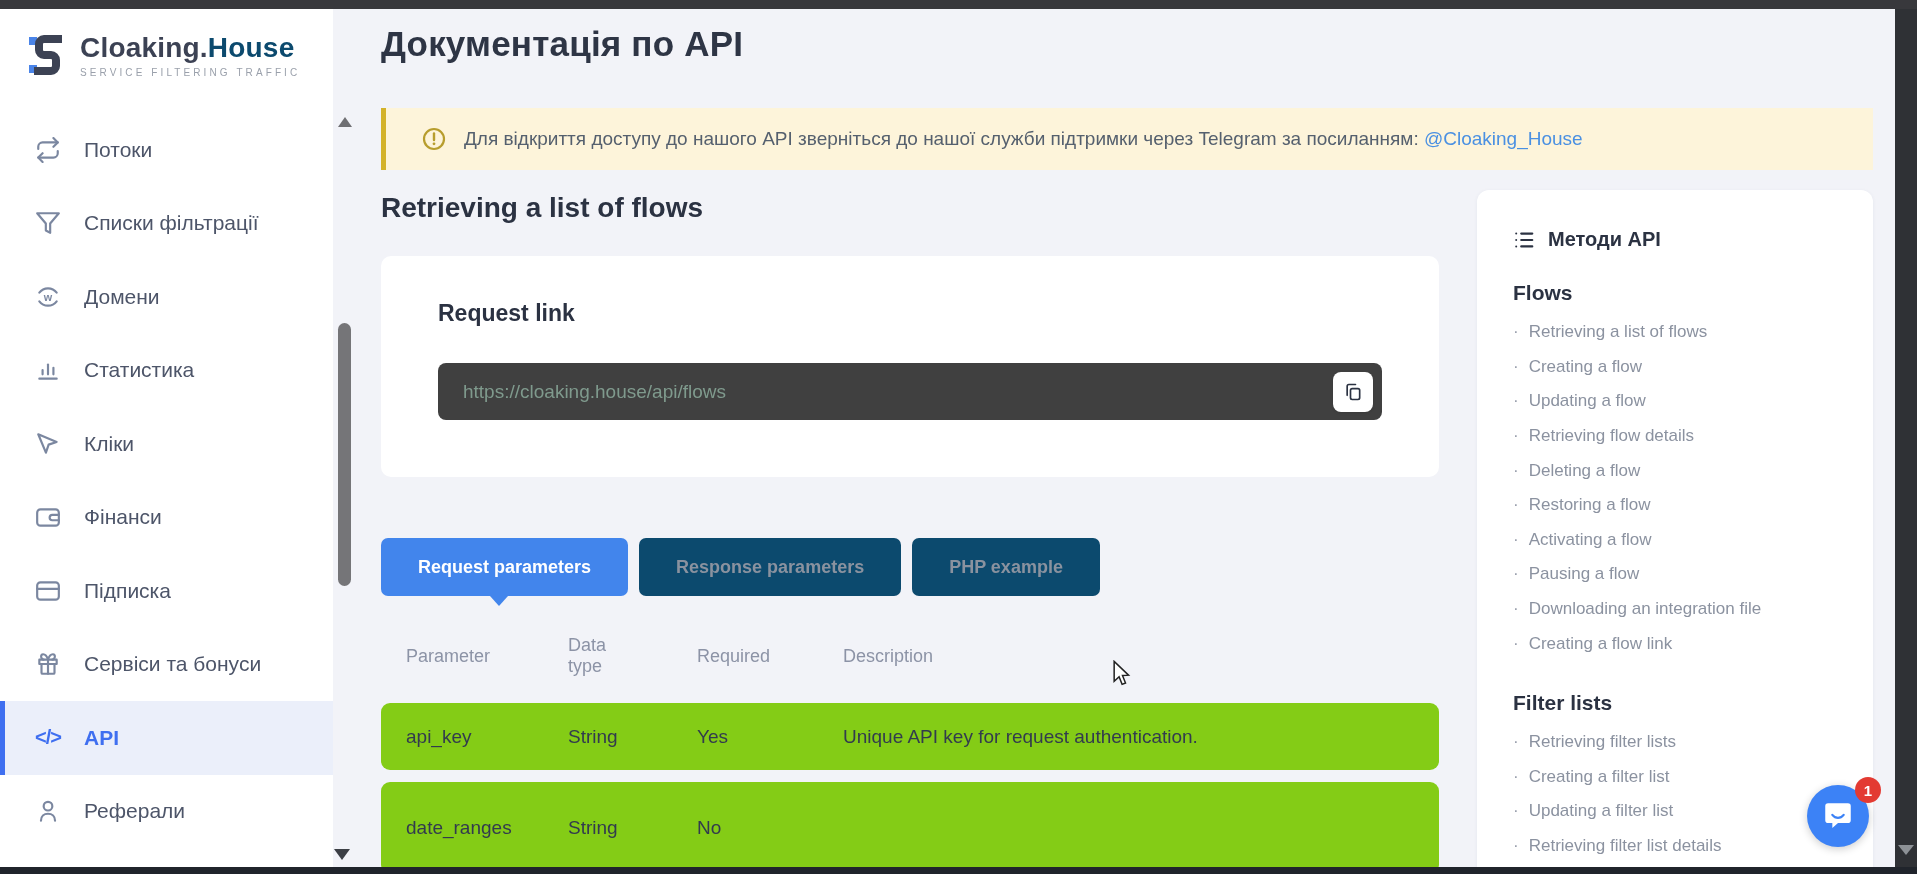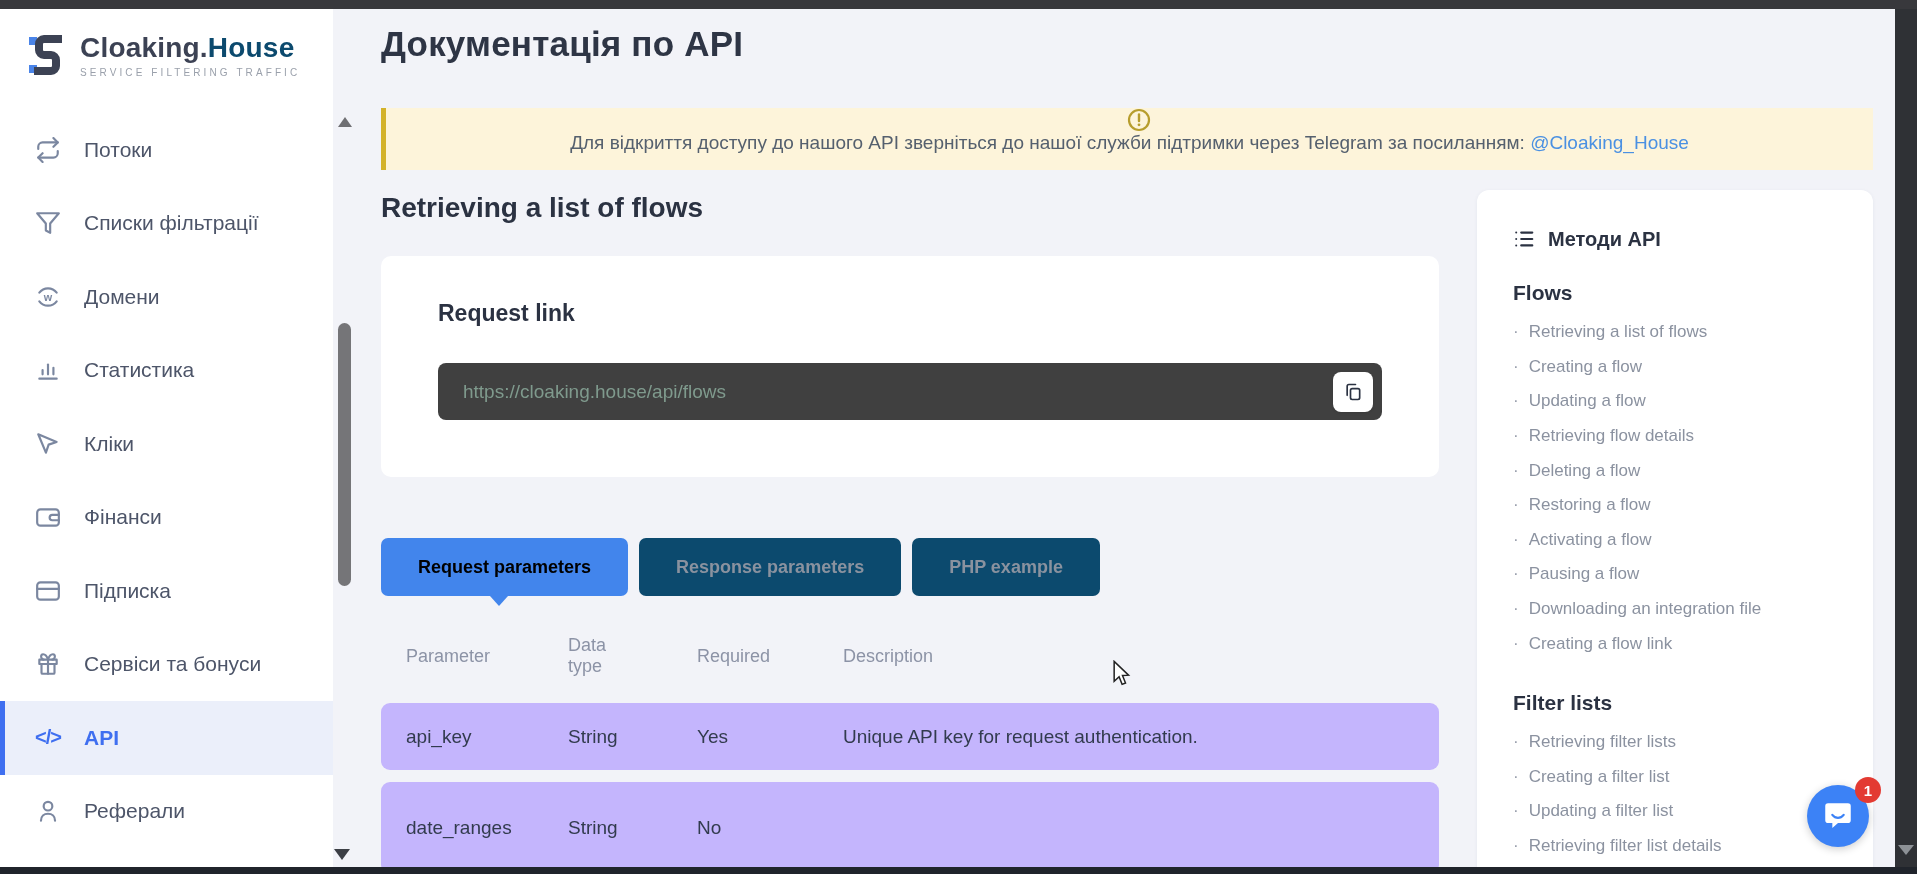--- a/index.html
+++ b/index.html
@@ -47,21 +47,21 @@
   .sb-up-tri { position:absolute; left:338px; top:117px; width:0; height:0; z-index:20;
     border-left:7px solid transparent; border-right:7px solid transparent; border-bottom:10px solid #6f6f73; }
   .sb-down-tri { position:absolute; left:334px; top:849px; width:0; height:0; z-index:20;
     border-left:8px solid transparent; border-right:8px solid transparent; border-top:11px solid #3c3f45; }
   .sb-thumb { position:absolute; left:338px; top:323px; width:13px; height:263px; background:#757578; border-radius:7px; z-index:20; }
   
   .page-title { position:absolute; left:381px; top:24px; font-size:35px; font-weight:800; color:#2e3545; letter-spacing:0.2px; }
   .banner {
     position:absolute; left:381px; top:108px; width:1492px; height:62px;
     background:#fdf4da; border-left:5px solid #d3b22a;
-    display:flex; align-items:center; font-size:19px; color:#55606e;flex-direction:column;
+    display:flex; align-items:center; font-size:19px; color:#55606e;
   }
   .banner .bicon { margin-left:36px; margin-right:18px; width:24px; height:24px; flex:0 0 24px; }
   .banner a { color:#4a90e2; text-decoration:none; }
   .section-title { position:absolute; left:381px; top:192px; font-size:28px; font-weight:800; color:#2b3242; }
   .req-card {
     position:absolute; left:381px; top:256px; width:1058px; height:221px;
     background:#fff; border-radius:10px;
   }
   .req-card .req-title { position:absolute; left:57px; top:44px; font-size:23px; font-weight:800; color:#2b3242; }
   .url-wrap {
@@ -78,45 +78,45 @@
     box-shadow:0 1px 3px rgba(0,0,0,.12); cursor:pointer;
     display:flex; align-items:center; justify-content:center;
   }
   
   .tabs { position:absolute; left:381px; top:538px; display:flex; gap:11px; }
   .tab {
     height:58px; padding:0 37px; border:none; border-radius:7px;
     background:#0c4a6e; color:#8a929f; font-size:18px; font-weight:700;
     font-family:"Liberation Sans", sans-serif; cursor:pointer; position:relative;
   }
-  .tab.active { background:#4285ec; color:#000000; }
+  .tab.active { background:#4285ec; color:#ffffff; }
   .tab.active::after {
     content:""; position:absolute; left:44%; top:100%; width:0; height:0;
     border-left:9px solid transparent; border-right:9px solid transparent;
     border-top:10px solid #4285ec;
   }
   
   .thead { position:absolute; left:381px; top:617px; width:1058px; height:77px; }
-  .trow { position:absolute; left:381px; width:1058px; background:#c4b5fd; border-radius:9px; }
+  .trow { position:absolute; left:381px; width:1058px; background:#84cc16; border-radius:9px; }
   .trow.r0 { top:703px; height:67px; }
   .trow.r1 { top:782px; height:92px; }
   .cell { position:absolute; font-size:19px; color:#323b4e; top:50%; transform:translateY(-50%); }
   .c-param { left:25px; width:150px; }
   .c-type  { left:187px; width:120px; }
   .c-req   { left:316px; width:120px; }
   .c-desc  { left:462px; width:560px; line-height:1.35; }
   .thead .cell { color:#8c93a6; font-size:18px; }
   .thead .c-type { width:72px; }
   
   .methods {
     position:absolute; left:1477px; top:190px; width:396px; height:700px;
     background:#fff; border-radius:12px; box-shadow:0 1px 4px rgba(40,50,80,.06);
     padding:38px 30px 0 36px; z-index:5;
   }
-  .m-title { display:flex; gap:13px; font-size:20px; font-weight:800; color:#2b3242; }
+  .m-title { display:flex; align-items:center; gap:13px; font-size:20px; font-weight:800; color:#2b3242; }
   .m-section { font-size:21px; font-weight:800; color:#2b3242; margin-top:30px; margin-bottom:10px; }
   .m-item { font-size:17px; color:#8b92a0; padding:7.3px 0; cursor:pointer; display:flex; }
   .m-item .dot { color:#9aa0ad; margin-right:10px; }
   
   .chat {
     position:absolute; left:1807px; top:785px; width:62px; height:62px; border-radius:50%;
     background:#3c82f6; display:flex; align-items:center; justify-content:center;
     cursor:pointer; z-index:60; box-shadow:0 2px 8px rgba(0,0,0,.2);
   }
   .chat-badge {

